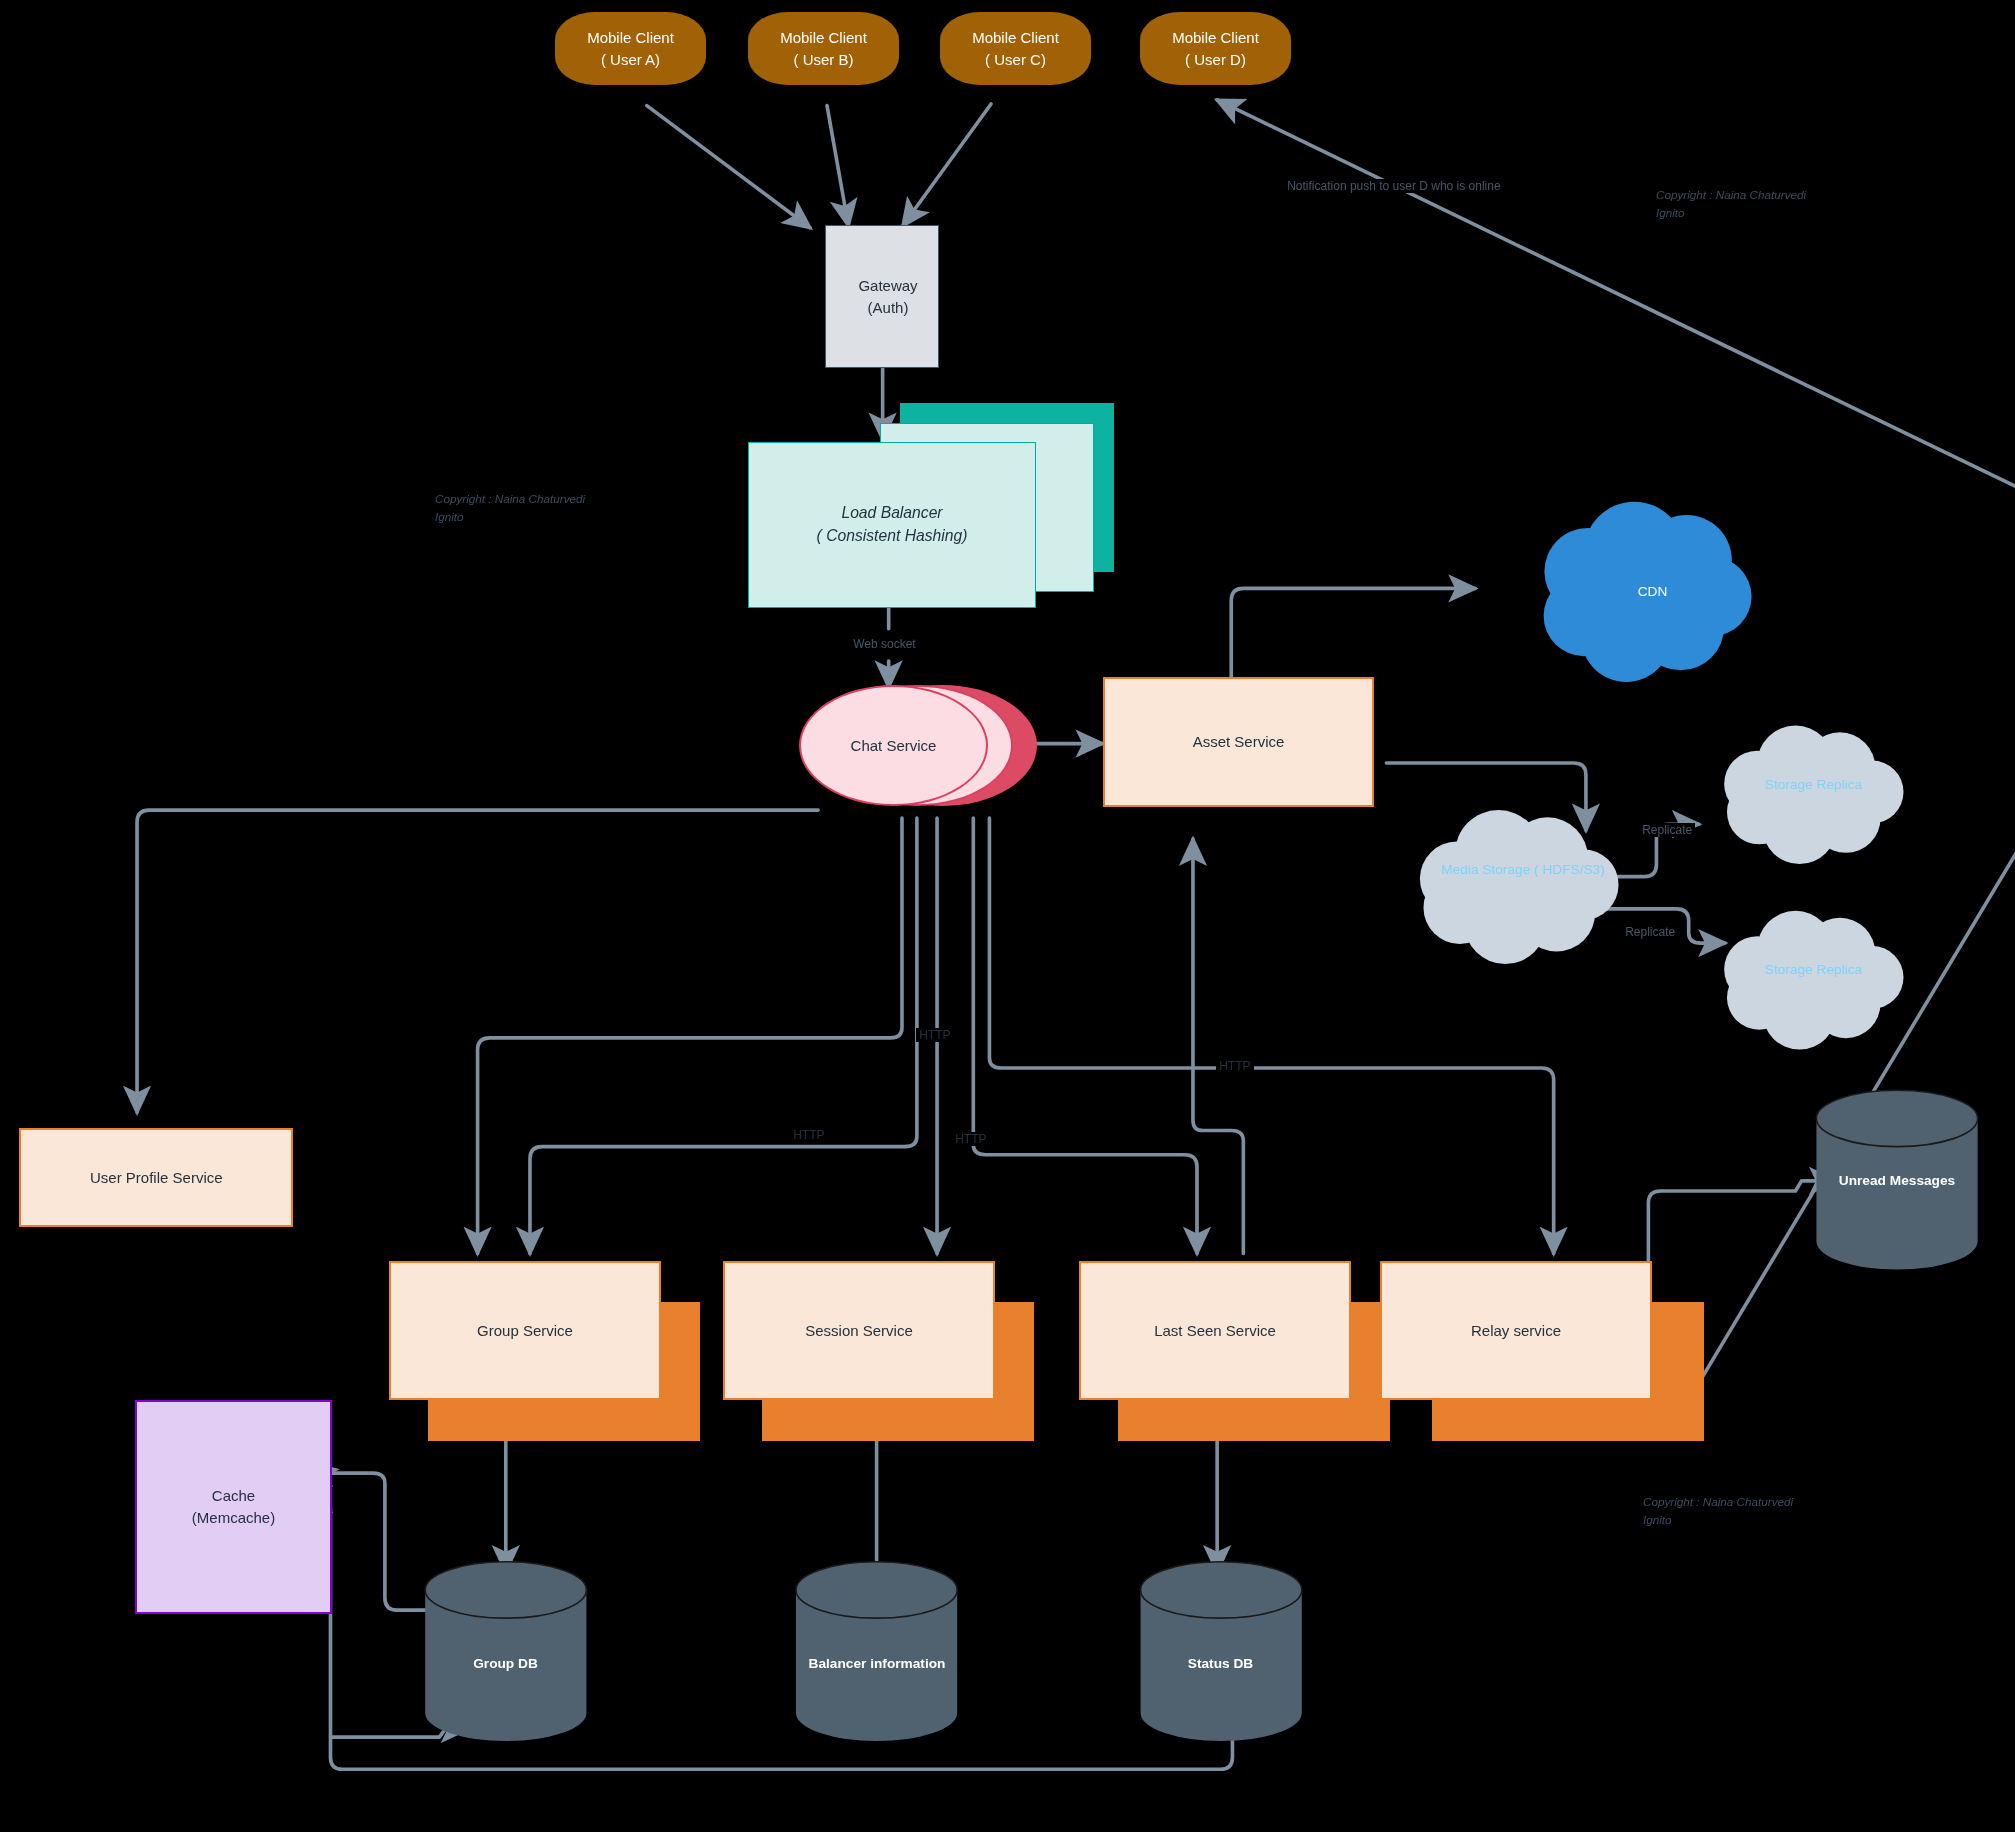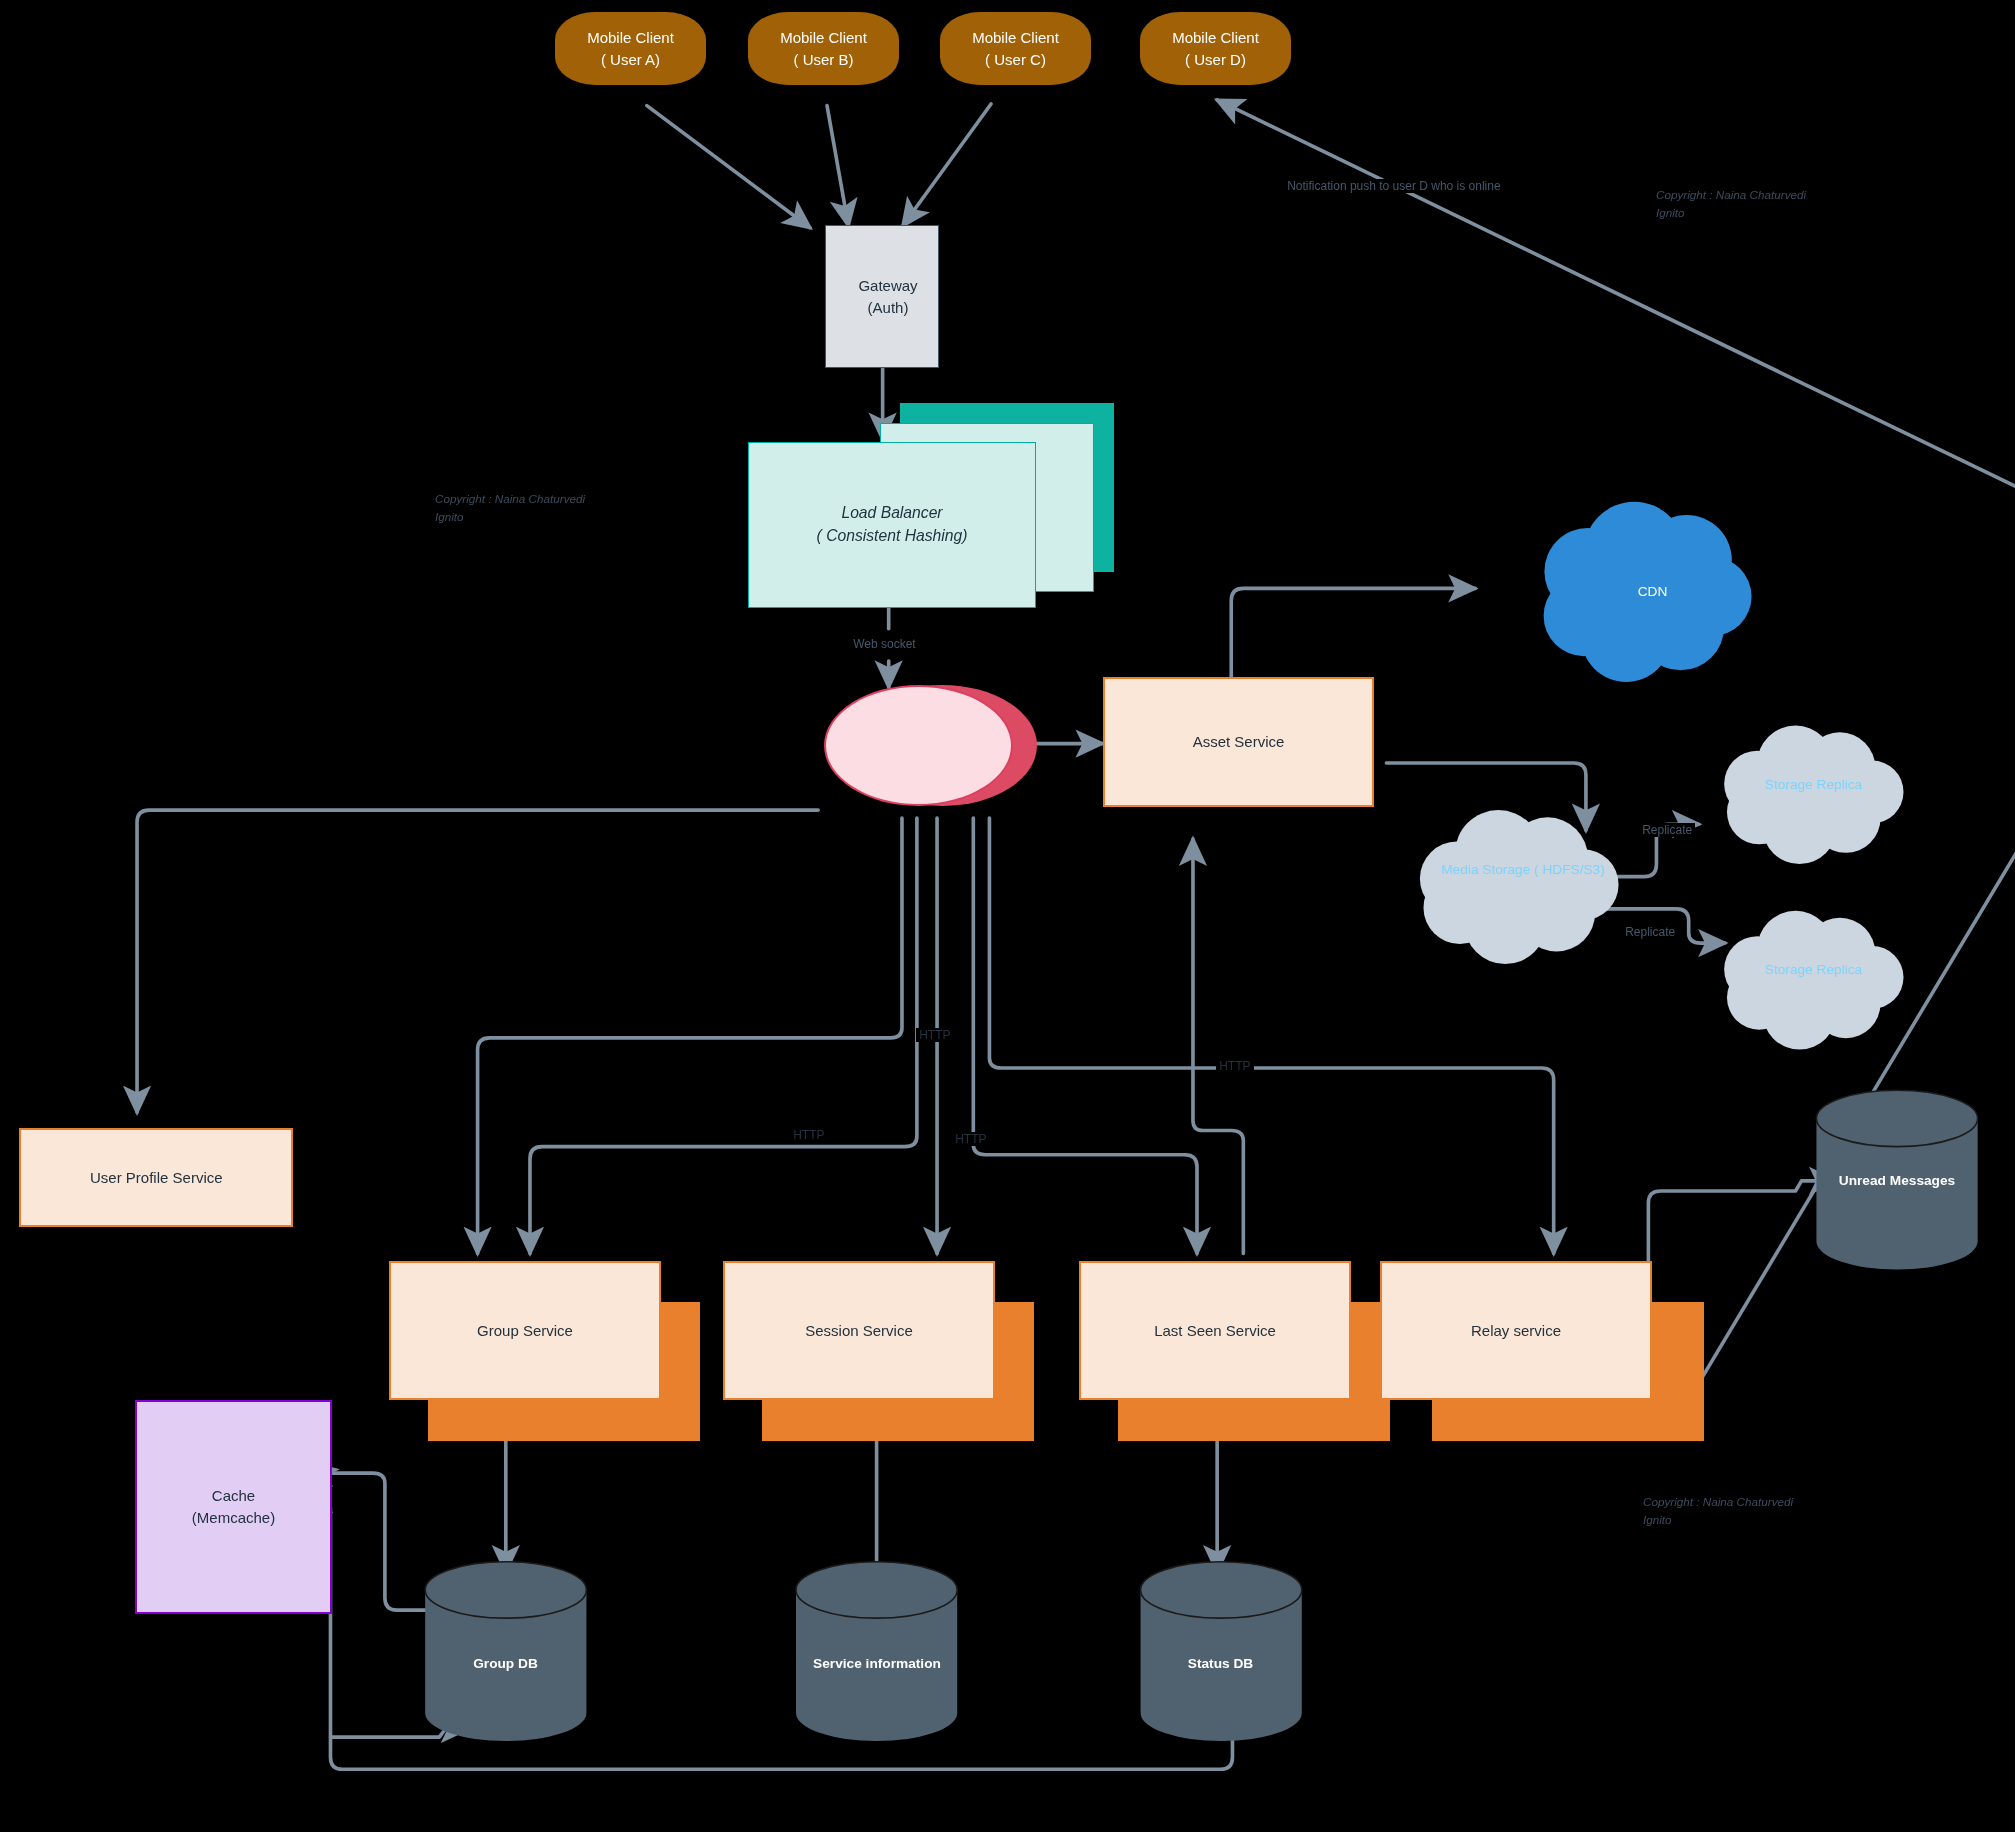--- a/index.html
+++ b/index.html
@@ -195,32 +195,35 @@
 
   <div class="node lbback" style="left:900px;top:403px;width:214px;height:169px;"></div>
   <div class="node lbmid" style="left:880px;top:423px;width:214px;height:169px;"></div>
   <div class="node lbfront" style="left:748px;top:442px;width:288px;height:166px;font-style:italic;">
     <span class="lbl">Load Balancer
 ( Consistent Hashing)</span>
   </div>
 
   <div class="node chatback" style="left:848px;top:685px;width:189px;height:121px;"></div>
   <div class="node chatmid" style="left:824px;top:685px;width:189px;height:121px;"></div>
+  <div class="node chatfront" style="left:799px;top:685px;width:189px;height:121px;">
+    <span class="lbl">Chat Service</span>
+  </div>
 
   <div class="node peach" style="left:1103px;top:677px;width:271px;height:130px;">
     <span class="lbl">Asset Service</span>
   </div>
 
   <div class="cloudlbl white" style="left:1608px;top:584px;width:89px;">CDN</div>
   <div class="cloudlbl" style="left:1402px;top:862px;width:242px;">Media Storage ( HDFS/S3)</div>
   <div class="cloudlbl" style="left:1733px;top:777px;width:161px;">Storage Replica</div>
   <div class="cloudlbl" style="left:1733px;top:962px;width:161px;">Storage Replica</div>
   <div class="dblbl" style="left:1796px;top:1173px;width:202px;">Unread Messages</div>
   <div class="dblbl" style="left:425px;top:1656px;width:161px;">Group DB</div>
-  <div class="dblbl" style="left:768px;top:1656px;width:218px;">Service information</div>
+  <div class="dblbl" style="left:768px;top:1656px;width:218px;">Balancer information</div>
   <div class="dblbl" style="left:1140px;top:1656px;width:161px;">Status DB</div>
 
   <div class="node peach" style="left:19.3px;top:1128px;width:274px;height:99px;">
     <span class="lbl">User Profile Service</span>
   </div>
 
   <div class="node orangeback" style="left:428px;top:1302px;width:272px;height:139px;"></div>
   <div class="node peach" style="left:389px;top:1261px;width:272px;height:139px;">
     <span class="lbl">Group Service</span>
   </div>

